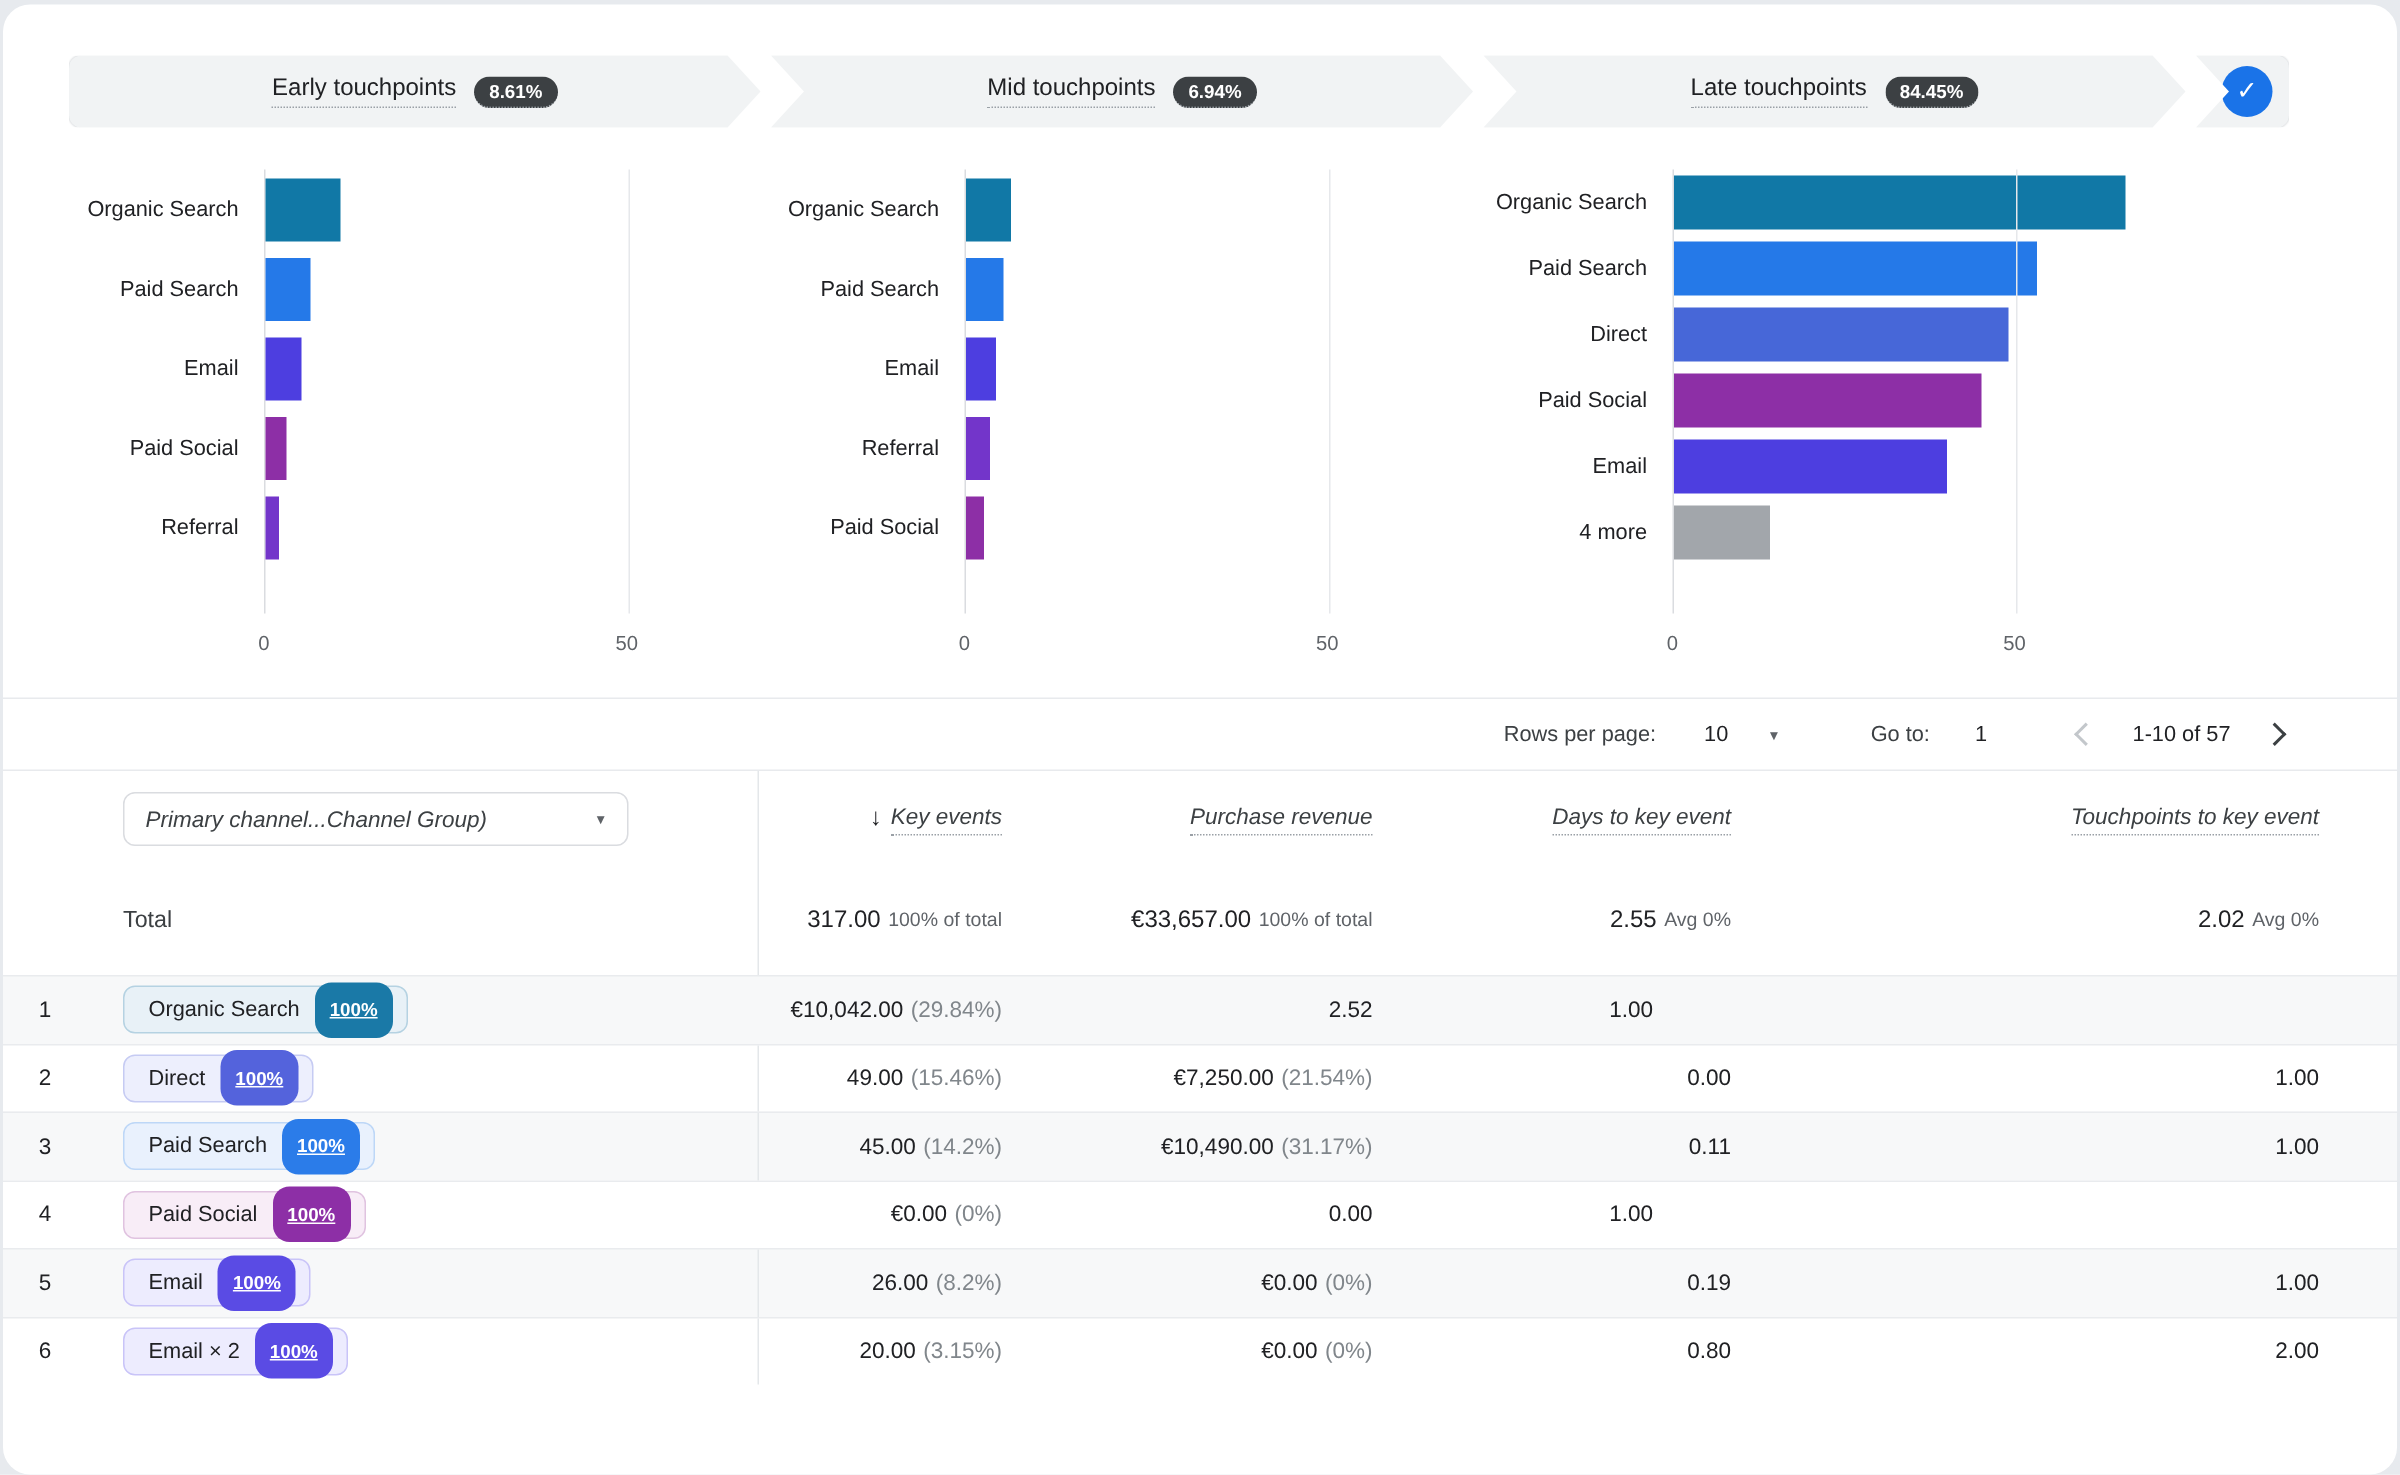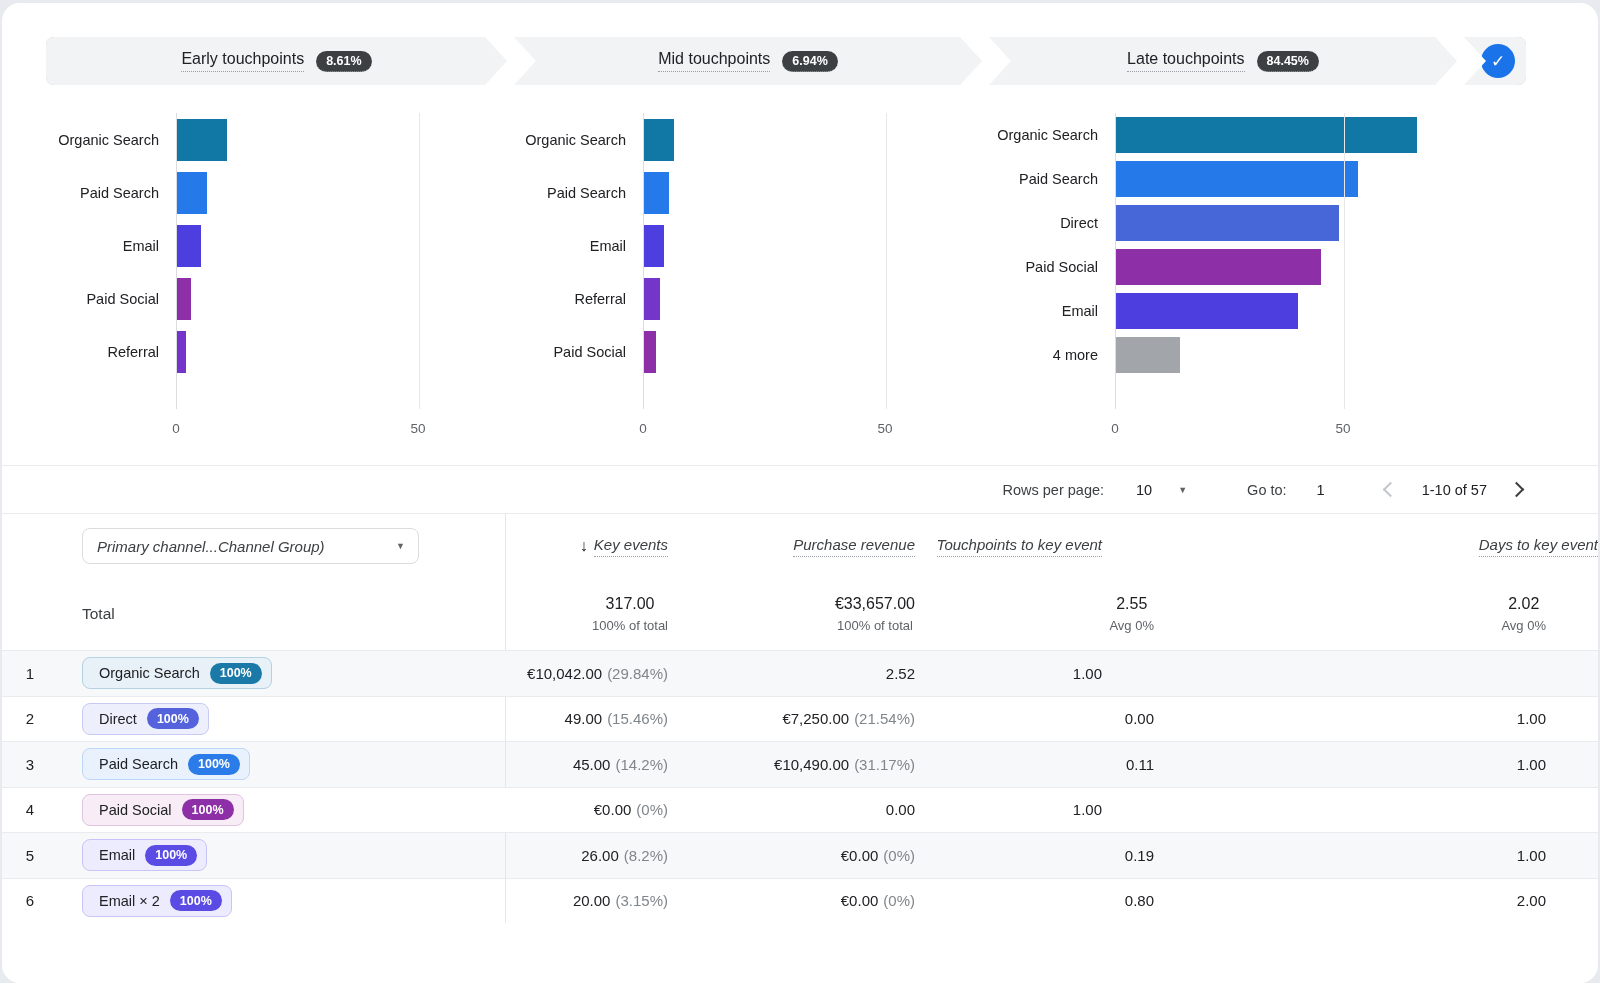--- a/index.html
+++ b/index.html
@@ -62,30 +62,30 @@
 
   .t-head{height:64px;font-style:italic;}
   .dim-select{margin-left:24px;width:308px;height:34px;border:1px solid #dadce0;border-radius:8px;display:flex;align-items:center;
               justify-content:space-between;padding:0 13px 0 14px;font-size:15px;color:#3c4043;background:#fff;}
   .col-head{font-size:15px;color:#3c4043;font-weight:500;}
   .col-head .lbl{border-bottom:1.5px dotted #9aa0a6;padding-bottom:3px;}
   .sort-arrow{font-size:16px;font-weight:700;margin-right:6px;color:#202124;}
 
   .t-total{height:72px;}
   .t-total .tot-label{margin-left:24px;font-size:15.5px;color:#3c4043;}
-  .stack{display:flex;flex-direction:column;align-items:center;gap:5px;}
+  .stack{display:flex;flex-direction:row;align-items:flex-start;gap:5px;}
   .stack .v{font-size:16px;color:#202124;}
   .stack .sub{font-size:13px;color:#5f6368;}
 
   .t-row{height:44.5px;border-top:1px solid #e9ebee;font-size:15px;}
   .t-row.stripe{background:#f7f8f9;}
   .rownum{justify-content:center;color:#202124;}
   .pill{margin-left:24px;height:30px;border:1px solid;border-radius:8px;display:inline-flex;align-items:center;gap:10px;
         padding:0 9px 0 16px;font-size:14.5px;color:#202124;}
-  .pill .att{height:21px;border-radius:11px;color:#fff;font-size:12.5px;font-weight:700;display:flex;align-items:center;padding:0 10px;}
+  .pill .att{height:37px;border-radius:11px;color:#fff;font-size:12.5px;font-weight:700;display:flex;align-items:center;padding:0 10px;text-decoration:underline;}
   .pct{color:#80868b;margin-left:5px;}
   .val{color:#202124;}
 </style>
 </head>
 <body>
 
 <div class="card">
 
 
   <div class="funnel">
@@ -236,25 +236,25 @@
           <span class="sel-caret" style="margin-left:0;">▼</span>
         </div>
       </div>
       <div class="cell right coldiv col-head">
         <span class="sort-arrow">↓</span>
         <span class="lbl">Key events</span>
       </div>
       <div class="cell right col-head">
         <span class="lbl">Purchase revenue</span>
       </div>
+      <div class="cell right col-head">
+        <span class="lbl">Days to key event</span>
+      </div>
       <div class="cell right col-head lastpad">
         <span class="lbl">Touchpoints to key event</span>
-      </div>
-      <div class="cell right col-head">
-        <span class="lbl">Days to key event</span>
       </div>
     </div>
 
     <div class="t-total t-cols">
       <div class="cell"></div>
       <div class="cell">
           <span class="tot-label">Total</span>
         </div>
       <div class="cell right coldiv">
           <span class="stack">

